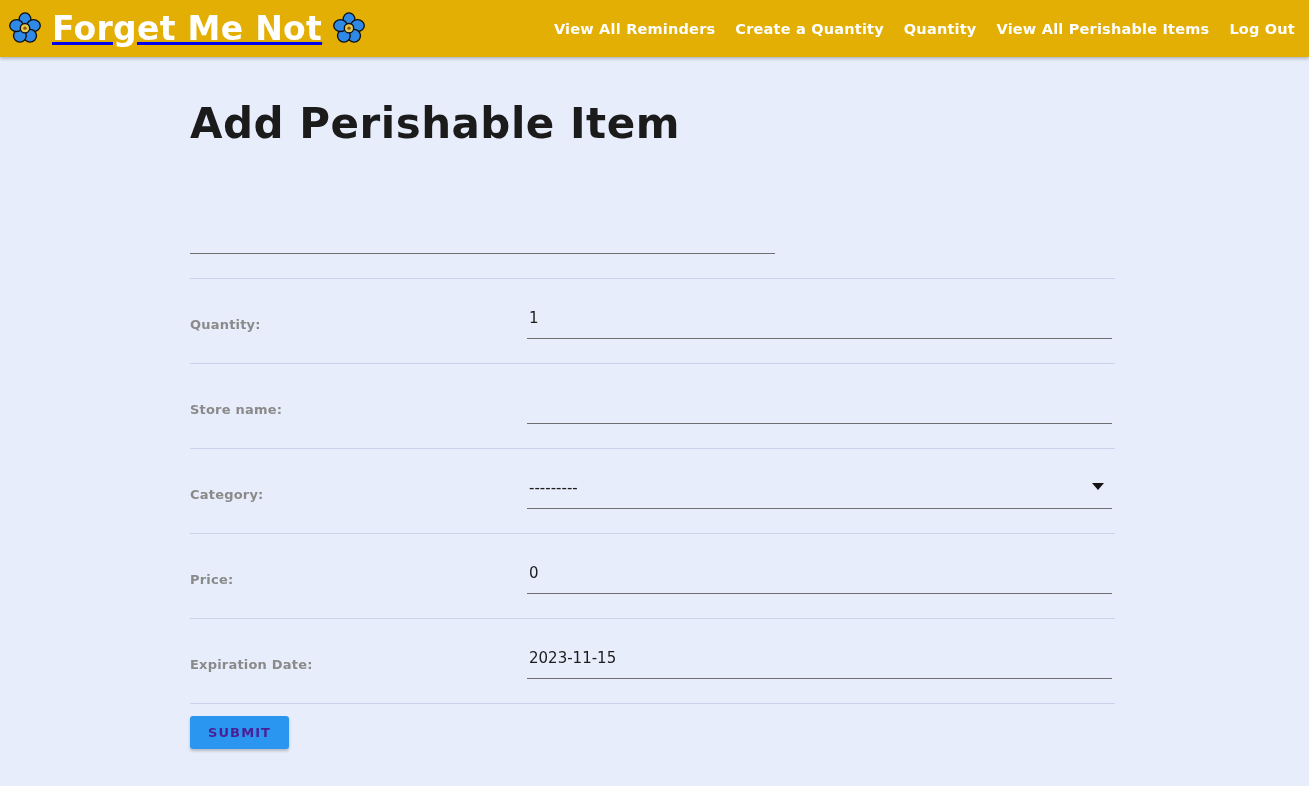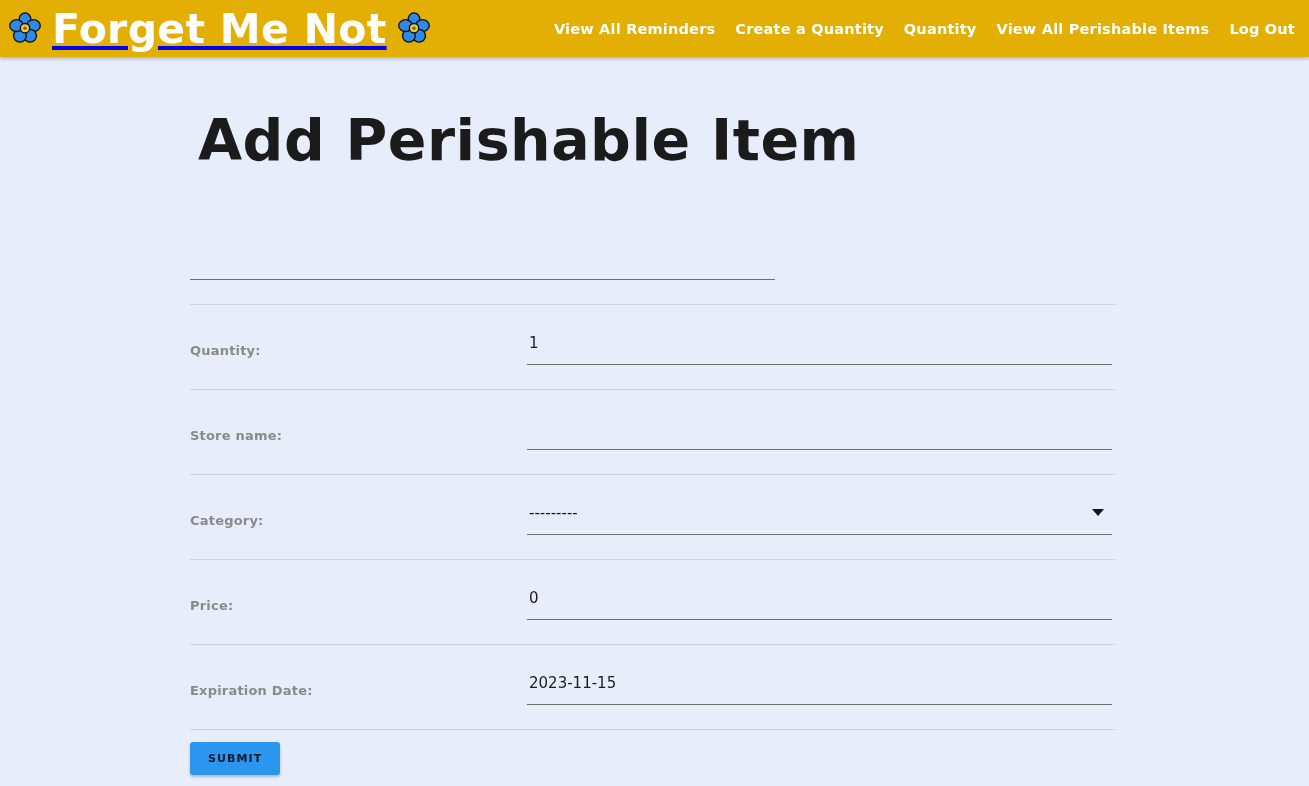--- a/index.html
+++ b/index.html
@@ -24,21 +24,21 @@
   }
   .brand {
     display: flex;
     align-items: center;
     gap: 10px;
     margin-left: 8px;
     white-space: nowrap;
   }
   .brand-text {
     color: #ffffff;
-    font-size: 41px;
+    font-size: 33px;
     font-weight: bold;
     letter-spacing: 0.3px;
     font-family: "DejaVu Sans", "Liberation Sans", sans-serif;
   }
   .flower { width: 34px; height: 34px; display:block; flex: 0 0 auto; }
 
   .nav-links {
     position: absolute;
     right: 14px;
     top: 0;
@@ -56,24 +56,24 @@
     cursor: pointer;
     white-space: nowrap;
   }
 
   
   .page {
     padding-left: 190px;
     padding-top: 43px;
   }
   .page-title {
-    font-size: 57px;
+    font-size: 42px;
     font-weight: bold;
     color: #1b1b1b;
-    margin: 8px;
+    margin: 0;
     letter-spacing: 0.5px;
     line-height: 1.15;
   }
 
   .form {
     margin-top: 46px;
     width: 925px;
   }
   .form-row {
     position: relative;
@@ -139,26 +139,26 @@
     border-top: 7px solid #141414;
     pointer-events: none;
   }
 
   .submit-row {
     padding-top: 12px;
     padding-bottom: 10px;
   }
   .submit-btn {
     background: #2a96f0;
-    color: #0f172a;
+    color: #4c1d95;
     border: 0;
     border-radius: 3px;
     padding: 0 18px;
     height: 33px;
-    font-size: 11px;
+    font-size: 13px;
     font-weight: bold;
     letter-spacing: 1.1px;
     font-family: "DejaVu Sans", "Liberation Sans", sans-serif;
     cursor: pointer;
     box-shadow: 0 2px 3px rgba(0,0,0,0.22);
   }
 </style>
 </head>
 <body>
 

